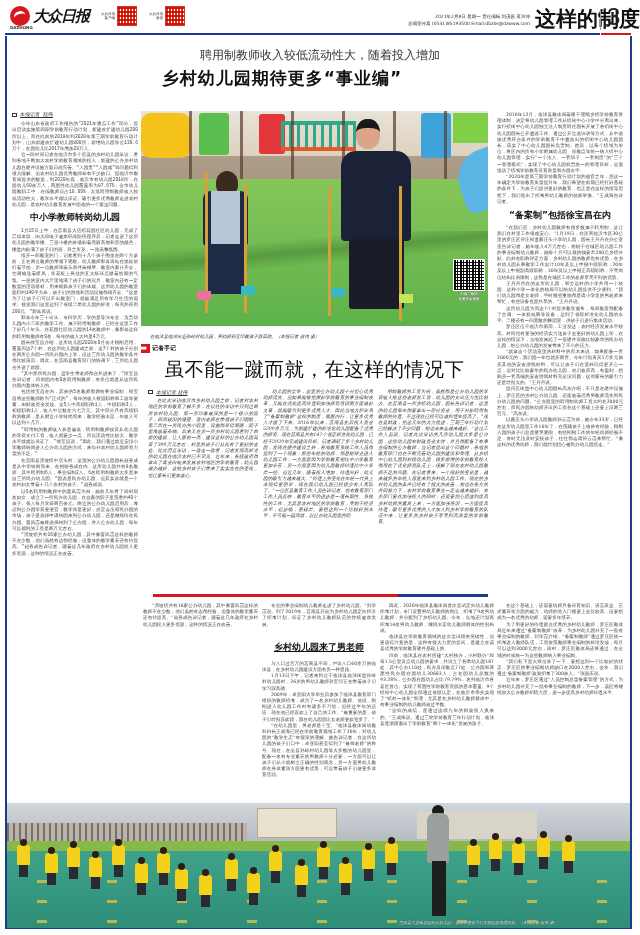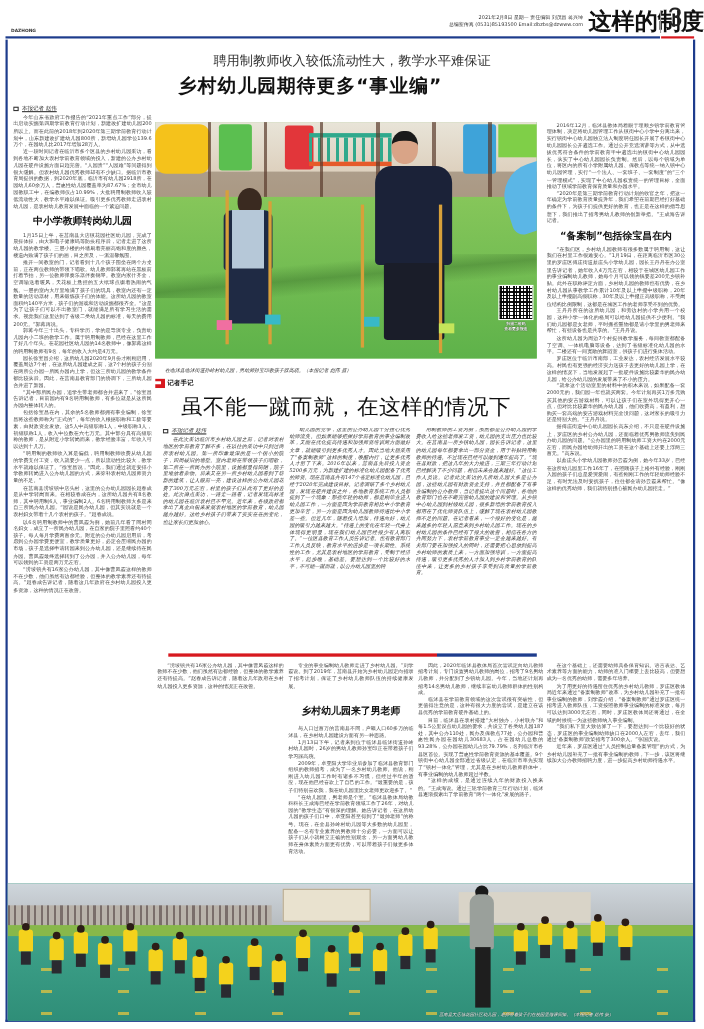--- a/index.html
+++ b/index.html
@@ -97,38 +97,52 @@
   .kid::after { content: ""; position: absolute; left: 2px; top: 20px; width: 9px; height: 12px; background: #2a2a30; }
   .teacher { position: absolute; left: 420px; top: 10px; width: 22px; height: 50px; background: #9aa09b; border-radius: 8px 8px 2px 2px; }
   .teacher-legs { position: absolute; left: 425px; top: 58px; width: 14px; height: 55px; background: #1e1e1e; }
   .teacher-head { position: absolute; left: 425px; top: 2px; width: 12px; height: 12px; background: #1a1a1a; border-radius: 50%; }
   .p2-caption { position: absolute; left: 392px; top: 117px; font-size: 4px; color: #fff; font-family: "DejaVu Serif", serif; font-style: italic; text-shadow: 0 0 1px #000; }
 </style>
 </head>
 <body>
 
 <header class="masthead">
+  <div class="logo">
+    <span class="logo-mark"></span>
+    <span class="logo-name">大众日报</span>
+    <span class="qr-label">
+      <span>大众日报</span><br>
+      <span>客户端</span>
+    </span>
+    <span class="qr-small"></span>
+    <span class="qr-label">
+      <span>大众日报</span><br>
+      <span>微信</span>
+    </span>
+    <span class="qr-small"></span>
+  </div>
   <div class="logo-sub">DAZHONG</div>
   <div class="meta">
     <div>2021年2月8日  星期一  责任编辑  刘茂昌  蒋兴坤</div>
     <div>总编室传真 (0531)85193500  Email:dbzbs@dzwww.com</div>
   </div>
   <div class="section-title">这样的制度</div>
   <div class="page-sep"></div>
   <div class="page-num">3</div>
   <div class="rule-blue"></div>
   <div class="rule-red"></div>
 </header>
 
 <div class="frame"></div>
 
-<div class="kicker">聘用制教师收入较低流动性大，教学水平难保证</div>
+<div class="kicker">聘用制教师收入较低流动性大，随着投入增加</div>
 <h1 class="headline">乡村幼儿园期待更多“事业编”</h1>
 
-<div class="col" style="left:12px; top:96px; width:126px; height:690px;">
+<div class="col" style="left:12px; top:112px; width:126px; height:690px;font-family:Liberation Mono, monospace;">
   <div class="byline">
     <span class="box"></span>
     <span class="txt">本报记者  赵伟</span>
   </div>
   <p>今年山东省政府工作报告的“2021年重点工作”部分，提出启动实施第四期学前教育行动计划，新建改扩建幼儿园200所以上。而在此前的2018年到2020年第三期学前教育行动计划中，山东新建改扩建幼儿园800所，新增幼儿园学位139.6万个，在园幼儿比2017年增加28万人。</p>
   <p>近一段时间记者在临沂市多个区县的乡村幼儿园采访，看到各地不断加大农村学前教育领域的投入，新建的公办乡村幼儿园在硬件设施方面日趋完善。“人园贵”“人园难”等问题得到很大缓解。但农村幼儿园优秀教师却有不少缺口。据临沂市教育局提供的数据，到2020年底，临沂市有幼儿园2918所，在园幼儿60余万人，普惠性幼儿园覆盖率为87.67%；全市幼儿园教职工中，在编教师仅占10.99%，大批聘用制教师收入较低流动性大，教学水平难以保证。吸引更多优秀教师走进农村幼儿园，是农村幼儿教育发展中面临的一个紧迫问题。</p>
   <div class="subhead">中小学教师转岗幼儿园</div>
   <p>1月15日上午，在莒南县大店镇花园社区幼儿园，完成了晨操体操，由大班电子健康码等防疫程序后，记者走进了这所幼儿园的教学楼。三层小楼的外墙刷着亮丽高饱和度的颜色，楼道内贴满了孩子们的画，目之所及，一派温馨氛围。</p>
   <p>推开一间教室的门，记者看到十几个孩子围坐在两个方桌前，正在两位教师的带领下唱歌。幼儿教师郭蒋再站在黑板前打着节拍，另一位教师弹奏乐器伴奏钢琴。教室内家什齐全，空调输送着暖风，天花板上悬挂的五大纸球点缀着热闹的气氛。一层的室内大厅里堆满了孩子们的玩具，教室内还有一定数量的活动器材，用来锻炼孩子们的体能。这所幼儿园的教室面积约140平方米，孩子们的游戏和活动设施都很齐全。“这是为了让孩子们可以不出教室门，就能满足所有学习生活的需求。视觉我们这里达到了省级二类幼儿园的标准，每天的费用200元。”郭蒋再说。</p>
   <p>郭蒋今年三十出头，专科学历，学的是导演专业，负责幼儿园内小二班的教学工作。属于聘用制教师，已经在这里工作了好几个年头。在花园社区幼儿园的14名教师中，像郭蒋这样的聘用制教师有9名，每年的收入大约是4万元。</p>
@@ -209,21 +223,21 @@
   <p>“就拿这个活动室里的材料中的积木来说，如果配备一套2000元的，我们园一年也就买两套。今年计划再买1万多元购买其他的安吉游戏材料，可以让孩子们在室外玩得更开心一点，但对比比较豪华的民办幼儿园，他们收费高，有盈利，想购买一套高端的安吉游戏材料完全没问题，这对家长的吸引力还是特别大的。”王丹丹说。</p>
   <p>据傅庄街道中心幼儿园园长高东介绍，不只是在硬件设施上，罗庄区的乡村公办幼儿园，还面临着优秀男教师流失到民办幼儿园的问题。“公办园里的聘用制幼师工资大约在2000元左右，而民办园给幼师开出的工资在这个基础上还要上浮两三百元。”高东说。</p>
   <p>以蔡庄头小学幼儿园教师孙云霞为例，她今年33岁，已经在这所幼儿园里工作16年了，在照顾孩子上格外有经验，刚刚入园的孩子们总是爱哭爱闹，有些刚刚工作的年轻幼师经验不足，有时无法及时安抚孩子，往往都会请孙云霞来帮忙。“像这样的优秀幼师，我们就特别担心被民办幼儿园挖走。”</p>
 </div>
 
 <div class="col" style="left:143px; top:603px; width:115px; height:196px;">
   <p>“涝坡镇共有16家公办幼儿园，其中像曹凤霞这样的教师不在少数，他们虽然有边都经验，但整体的教学素养还有待提高。”赵春成告诉记者，随着这几年政府在乡村幼儿园投入更多资源，这种的情况正在改善。</p>
 </div>
 <div class="col" style="left:262px; top:603px; width:114px; height:196px;">
   <p>专业的事业编制幼儿教师走进了乡村幼儿园。”刘学霞说。到了2019年，莒南县开始为乡村幼儿园定向招录了招考计划，保证了乡村幼儿教师队伍的持续健康发展。</p>
-  <div class="subhead" style="margin:14px 0 8px;">乡村幼儿园来了男老师</div>
+  <div class="subhead" style="margin:14px 0 8px;text-decoration:underline;">乡村幼儿园来了男老师</div>
   <p>与人口过百万的莒南县不同，户籍人口60多万的临沭县，在乡村幼儿园建设方面有另一种思路。</p>
   <p>1月13日下午，记者来到位于临沭县临沭街道孙岭村幼儿园时，26岁的男幼儿教师孙宝印正在带着孩子们学习踩高跷。</p>
   <p>2009年，卓亚阳大学毕业后参加了临沭县教育部门组织的教师招考，成为了一名乡村幼儿教师。他说，刚刚进入幼儿园工作时有诸多不习惯，但经过半年的适应，现在他已经喜欢上了自己的工作。“最重要的是，孩子们特别喜欢我，我在幼儿园里比女老师更欢迎多了。”</p>
   <p>“在幼儿园里，男老师是个宝。”临沭县教体局幼教科科长王成海已经在学前教育领域工作了26年，对幼儿园的“教学生态”有很深的理解。她告诉记者，在这所幼儿园的孩子们口中，卓亚阳甚至得到了“最帅老师”的称号。现在，在全县孙岭村幼儿园等大多数的幼儿园里，配备一名有专业素养的男教师十分必要，一方面可以让孩子们从小就树立正确的性别观念，另一方面男幼儿教师在身体素质方面更有优势，可以带着孩子们做更多体育活动。</p>
 </div>
 <div class="col" style="left:380px; top:603px; width:114px; height:196px;">
   <p>因此，2020年临沭县教体局首次尝试定向幼儿教师招考计划，专门设置男幼儿教师的岗位，招考了9名男幼儿教师，并分配到了乡镇幼儿园。今年，当地还计划再招考14名男幼儿教师，继续丰富幼儿教师群体的性别构成。</p>
   <p>临沭县在学前教育领域的这次尝试很有突破性，但更值得注意的是，这种有很大力度的尝试，是建立在该县优秀的学前教育硬件基础上的。</p>
   <p>目前，临沭县在农村搭建“大村独办，小村联办”和每1.5公里设点幼儿园的要求，共设立了各类幼儿园187处，其中公办110处，民办及保教点77处，公办园和普惠性民办园在园幼儿30683人，占在园幼儿总数的93.28%，公办园在园幼儿占比79.79%，名列临沂市各县区首位。实现了普惠性学前教育资源的基本覆盖。9个镇街中心幼儿园全部通过省级认定，在临沂市率先实现了“镇村一体化”管理，尤其是在乡村幼儿教师群体中，有事业编制的幼儿教师超过半数。</p>
   <p>“这样的成绩，是通过连续九年的财政投入换来的。”王成海说。通过三轮学前教育三年行动计划，临沭县逐渐摸索出了学前教育“两个一体化”发展的路子。</p>

